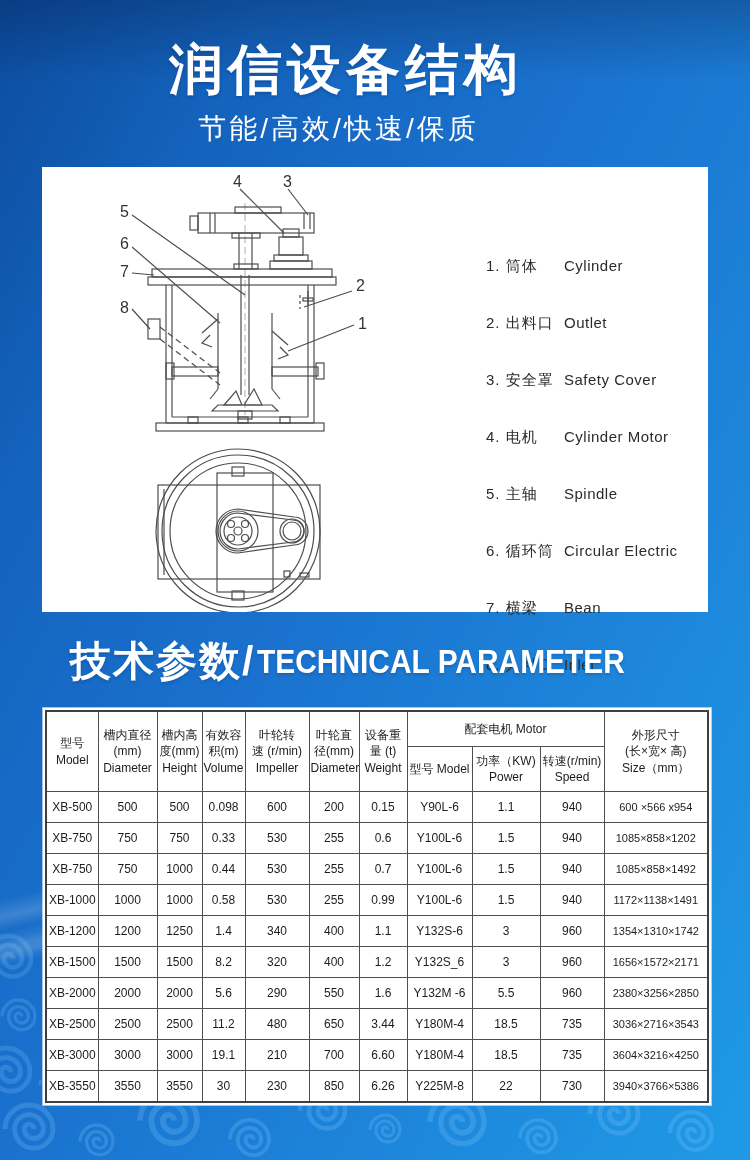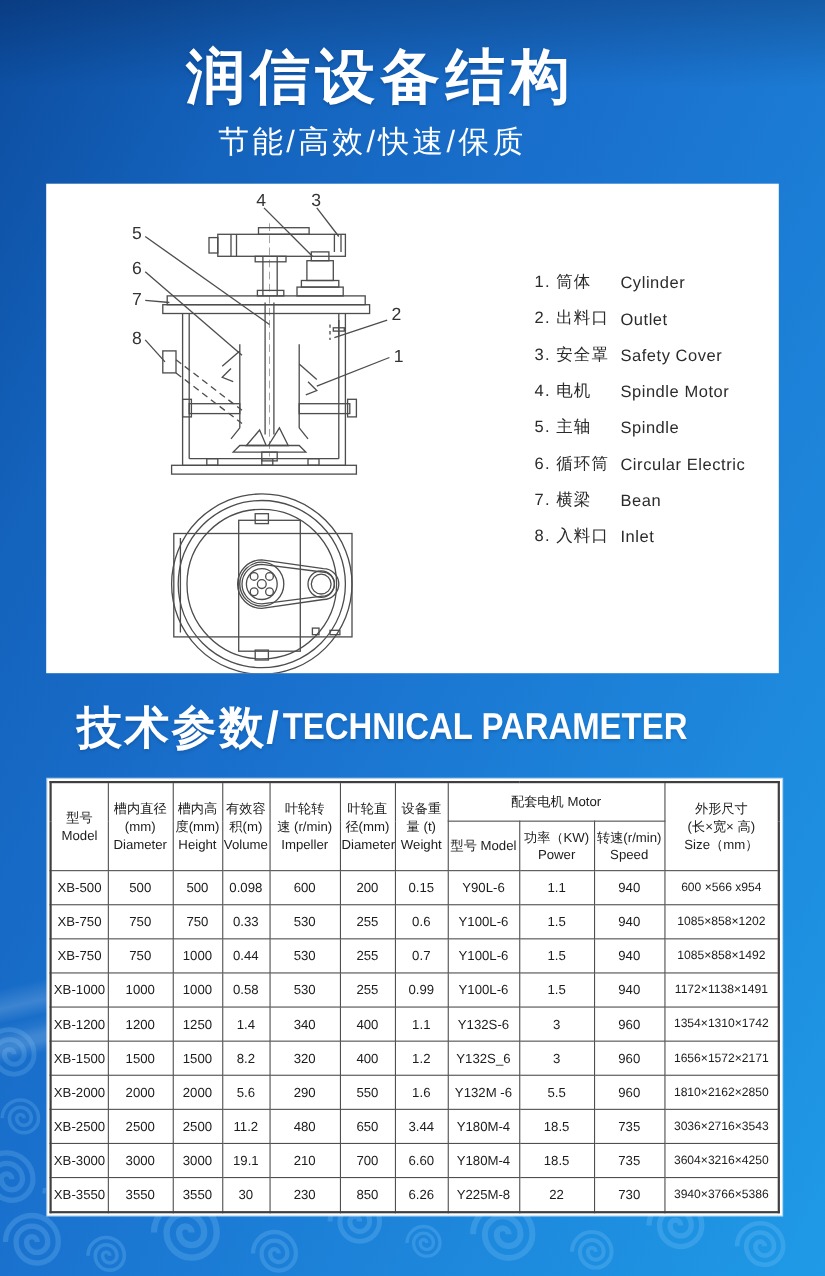--- a/index.html
+++ b/index.html
@@ -18,21 +18,21 @@
     background:linear-gradient(180deg,transparent 40%,rgba(255,255,255,.12) 52%,transparent 62%);}
   
   .hero-title{position:absolute;top:34px;left:0;width:692px;text-align:center;
     color:#fff;font-size:54px;font-weight:bold;letter-spacing:5px;text-shadow:0 2px 3px rgba(0,30,80,.25);}
   .hero-subtitle{position:absolute;top:110px;left:0;width:677px;text-align:center;
     color:#fff;font-size:28px;letter-spacing:3px;}
   
   .diagram-card{position:absolute;left:42px;top:167px;width:666px;height:445px;background:#fff;}
   .diagram-svg{position:absolute;left:0;top:0;}
   .legend{position:absolute;left:444px;top:66px;width:215px;}
-  .legend-item{display:flex;align-items:flex-end;height:33px;color:#2b2b2b;font-size:15px;}
+  .legend-item{display:flex;align-items:flex-start;height:33px;color:#2b2b2b;font-size:15px;margin-top:24px;}
   .legend-cn{min-width:78px;letter-spacing:1px;}
   .legend-en{letter-spacing:.5px;}
   
   .section-heading{position:absolute;left:70px;top:634px;color:#fff;white-space:nowrap;
     text-shadow:0 2px 3px rgba(0,30,80,.2);}
   .section-heading .cn{font-size:41px;font-weight:bold;letter-spacing:2px;vertical-align:middle;}
   .section-heading .en{display:inline-block;font-size:34px;font-weight:bold;transform:scaleX(.88);
     transform-origin:left center;vertical-align:middle;margin-left:2px;letter-spacing:0;}
   
   .table-wrap{position:absolute;left:43px;top:708px;background:#fff;padding:2px;
@@ -207,21 +207,21 @@
       <div class="legend-item">
         <span class="legend-cn">2. 出料口</span>
         <span class="legend-en">Outlet</span>
       </div>
       <div class="legend-item">
         <span class="legend-cn">3. 安全罩</span>
         <span class="legend-en">Safety Cover</span>
       </div>
       <div class="legend-item">
         <span class="legend-cn">4. 电机</span>
-        <span class="legend-en">Spindle Motor</span>
+        <span class="legend-en">Cylinder Motor</span>
       </div>
       <div class="legend-item">
         <span class="legend-cn">5. 主轴</span>
         <span class="legend-en">Spindle</span>
       </div>
       <div class="legend-item">
         <span class="legend-cn">6. 循环筒</span>
         <span class="legend-en">Circular Electric</span>
       </div>
       <div class="legend-item">
@@ -372,21 +372,21 @@
             <td>XB-2000</td>
             <td>2000</td>
             <td>2000</td>
             <td>5.6</td>
             <td>290</td>
             <td>550</td>
             <td>1.6</td>
             <td>Y132M -6</td>
             <td>5.5</td>
             <td>960</td>
-            <td>1810×2162×2850</td>
+            <td>2380×3256×2850</td>
           </tr>
           <tr>
             <td>XB-2500</td>
             <td>2500</td>
             <td>2500</td>
             <td>11.2</td>
             <td>480</td>
             <td>650</td>
             <td>3.44</td>
             <td>Y180M-4</td>

